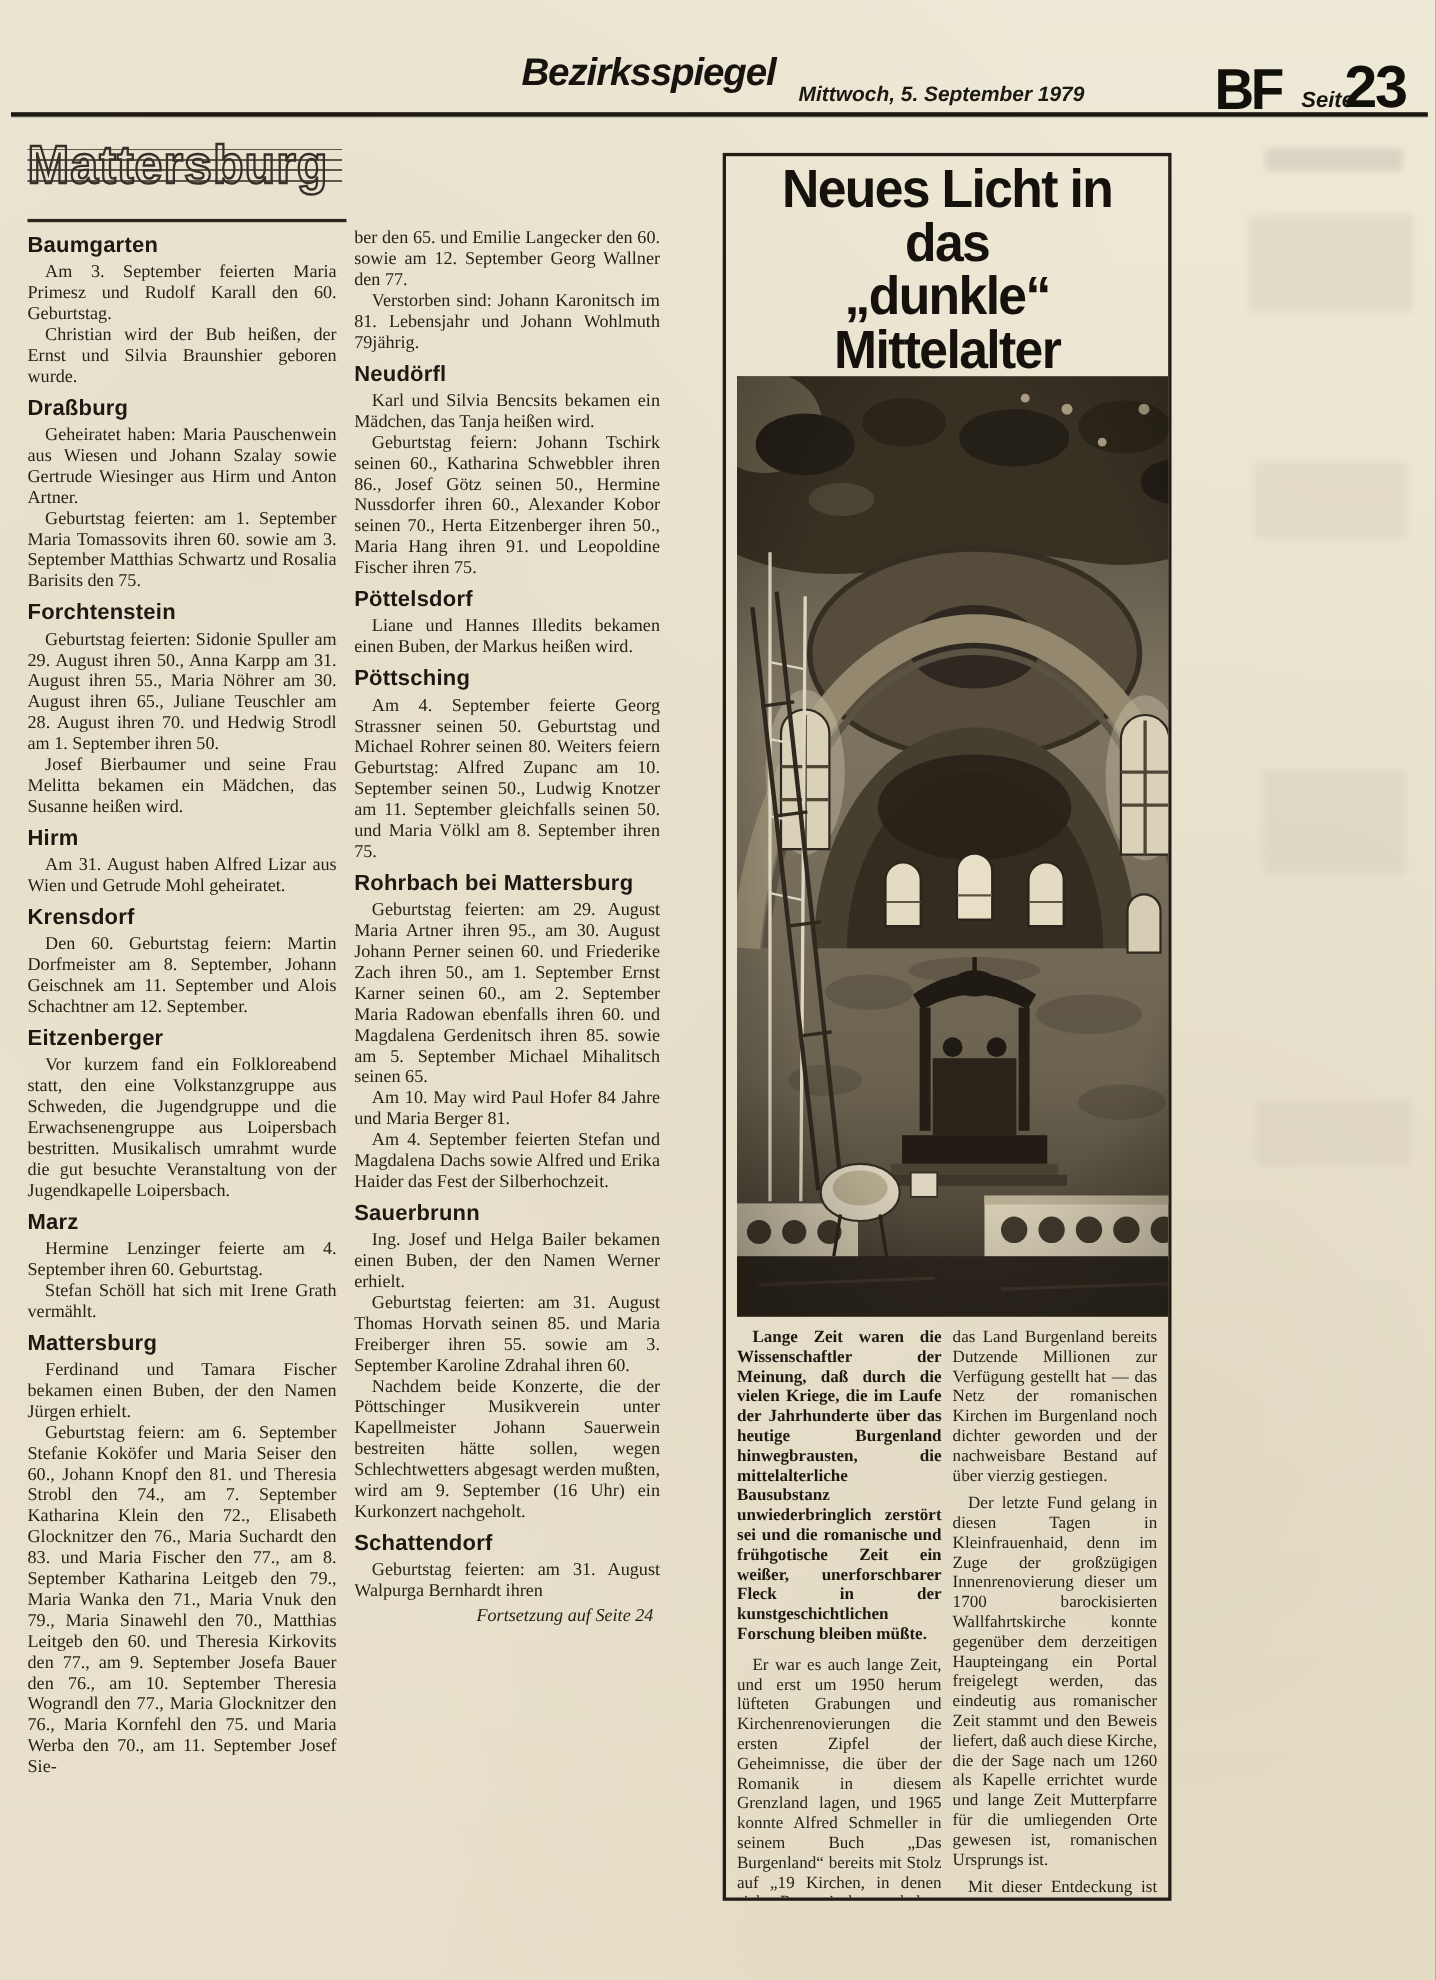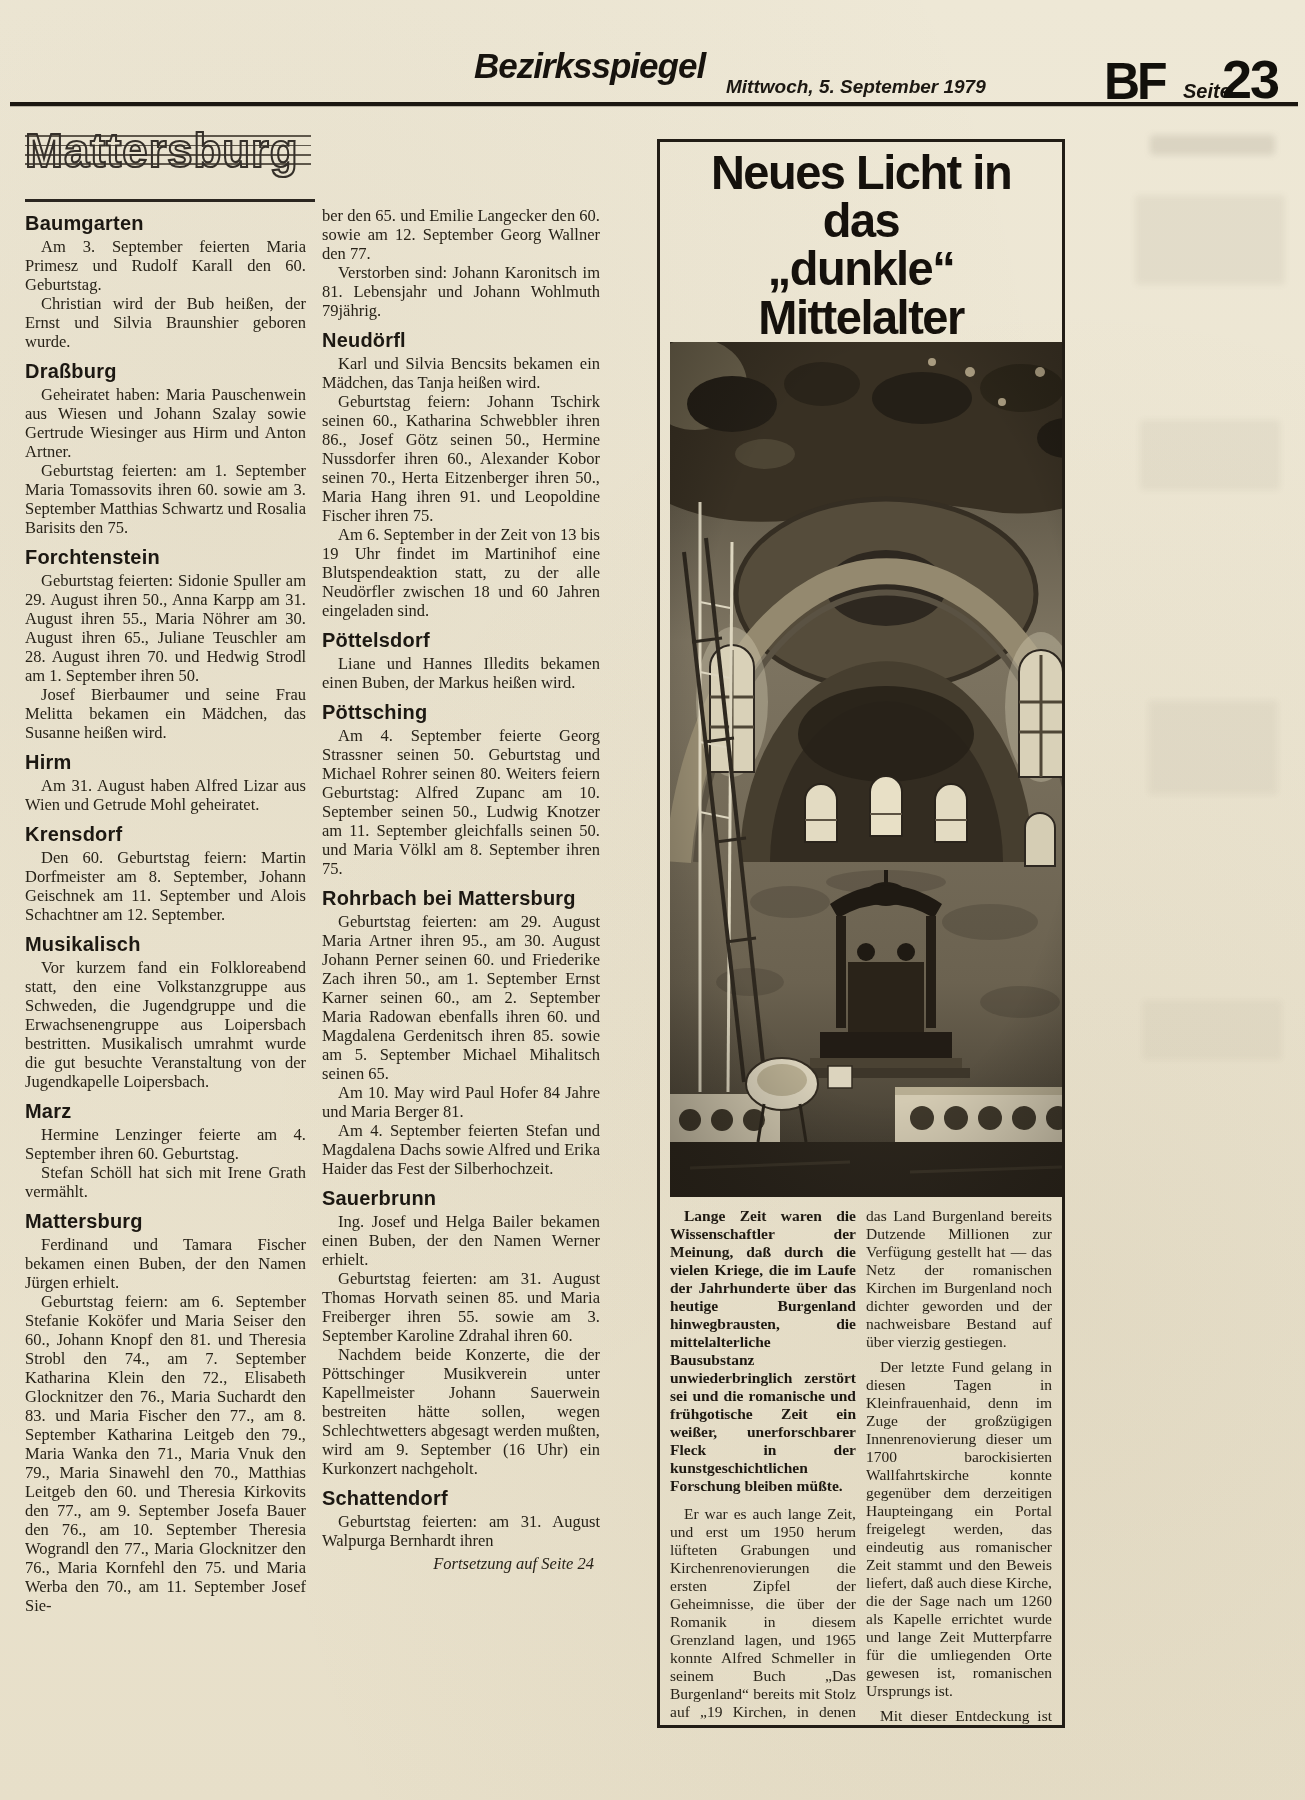--- a/index.html
+++ b/index.html
@@ -94,21 +94,21 @@
     </div>
     <div class="sec">
       <h3>Hirm</h3>
       <p>Am 31. August haben Alfred Lizar aus Wien und Getrude Mohl geheiratet.</p>
     </div>
     <div class="sec">
       <h3>Krensdorf</h3>
       <p>Den 60. Geburtstag feiern: Martin Dorfmeister am 8. September, Johann Geischnek am 11. September und Alois Schachtner am 12. September.</p>
     </div>
     <div class="sec">
-      <h3>Musikalisch</h3>
+      <h3>Eitzenberger</h3>
       <p>Vor kurzem fand ein Folkloreabend statt, den eine Volkstanzgruppe aus Schweden, die Jugendgruppe und die Erwachsenengruppe aus Loipersbach bestritten. Musikalisch umrahmt wurde die gut besuchte Veranstaltung von der Jugendkapelle Loipersbach.</p>
     </div>
     <div class="sec">
       <h3>Marz</h3>
       <p>Hermine Lenzinger feierte am 4. September ihren 60. Geburtstag.</p>
       <p>Stefan Schöll hat sich mit Irene Grath vermählt.</p>
     </div>
     <div class="sec">
       <h3>Mattersburg</h3>
       <p>Ferdinand und Tamara Fischer bekamen einen Buben, der den Namen Jürgen erhielt.</p>
@@ -118,21 +118,20 @@
 
   <div class="newscol c2">
     <div class="sec">
       <p class="noindent">ber den 65. und Emilie Langecker den 60. sowie am 12. September Georg Wallner den 77.</p>
       <p>Verstorben sind: Johann Karonitsch im 81. Lebensjahr und Johann Wohlmuth 79jährig.</p>
     </div>
     <div class="sec">
       <h3>Neudörfl</h3>
       <p>Karl und Silvia Bencsits bekamen ein Mädchen, das Tanja heißen wird.</p>
       <p>Geburtstag feiern: Johann Tschirk seinen 60., Katharina Schwebbler ihren 86., Josef Götz seinen 50., Hermine Nussdorfer ihren 60., Alexander Kobor seinen 70., Herta Eitzenberger ihren 50., Maria Hang ihren 91. und Leopoldine Fischer ihren 75.</p>
-      <p>Am 6. September in der Zeit von 13 bis 19 Uhr findet im Martinihof eine Blutspendeaktion statt, zu der alle Neudörfler zwischen 18 und 60 Jahren eingeladen sind.</p>
     </div>
     <div class="sec">
       <h3>Pöttelsdorf</h3>
       <p>Liane und Hannes Illedits bekamen einen Buben, der Markus heißen wird.</p>
     </div>
     <div class="sec">
       <h3>Pöttsching</h3>
       <p>Am 4. September feierte Georg Strassner seinen 50. Geburtstag und Michael Rohrer seinen 80. Weiters feiern Geburtstag: Alfred Zupanc am 10. September seinen 50., Ludwig Knotzer am 11. September gleichfalls seinen 50. und Maria Völkl am 8. September ihren 75.</p>
     </div>
     <div class="sec">

